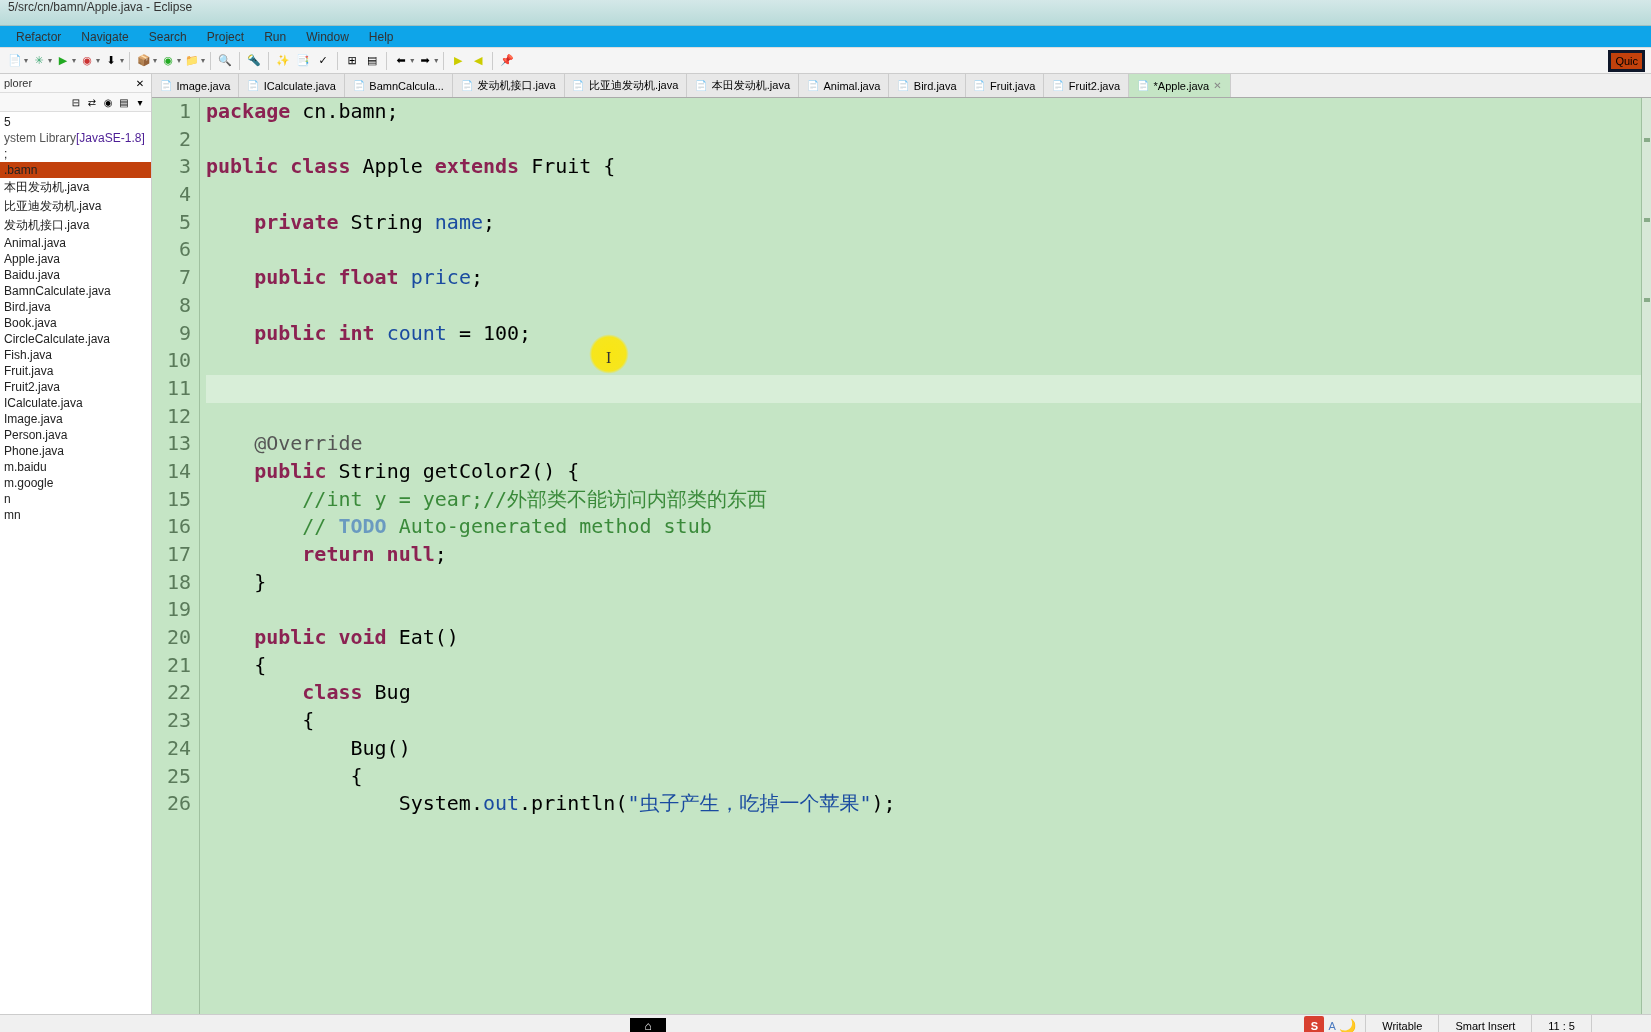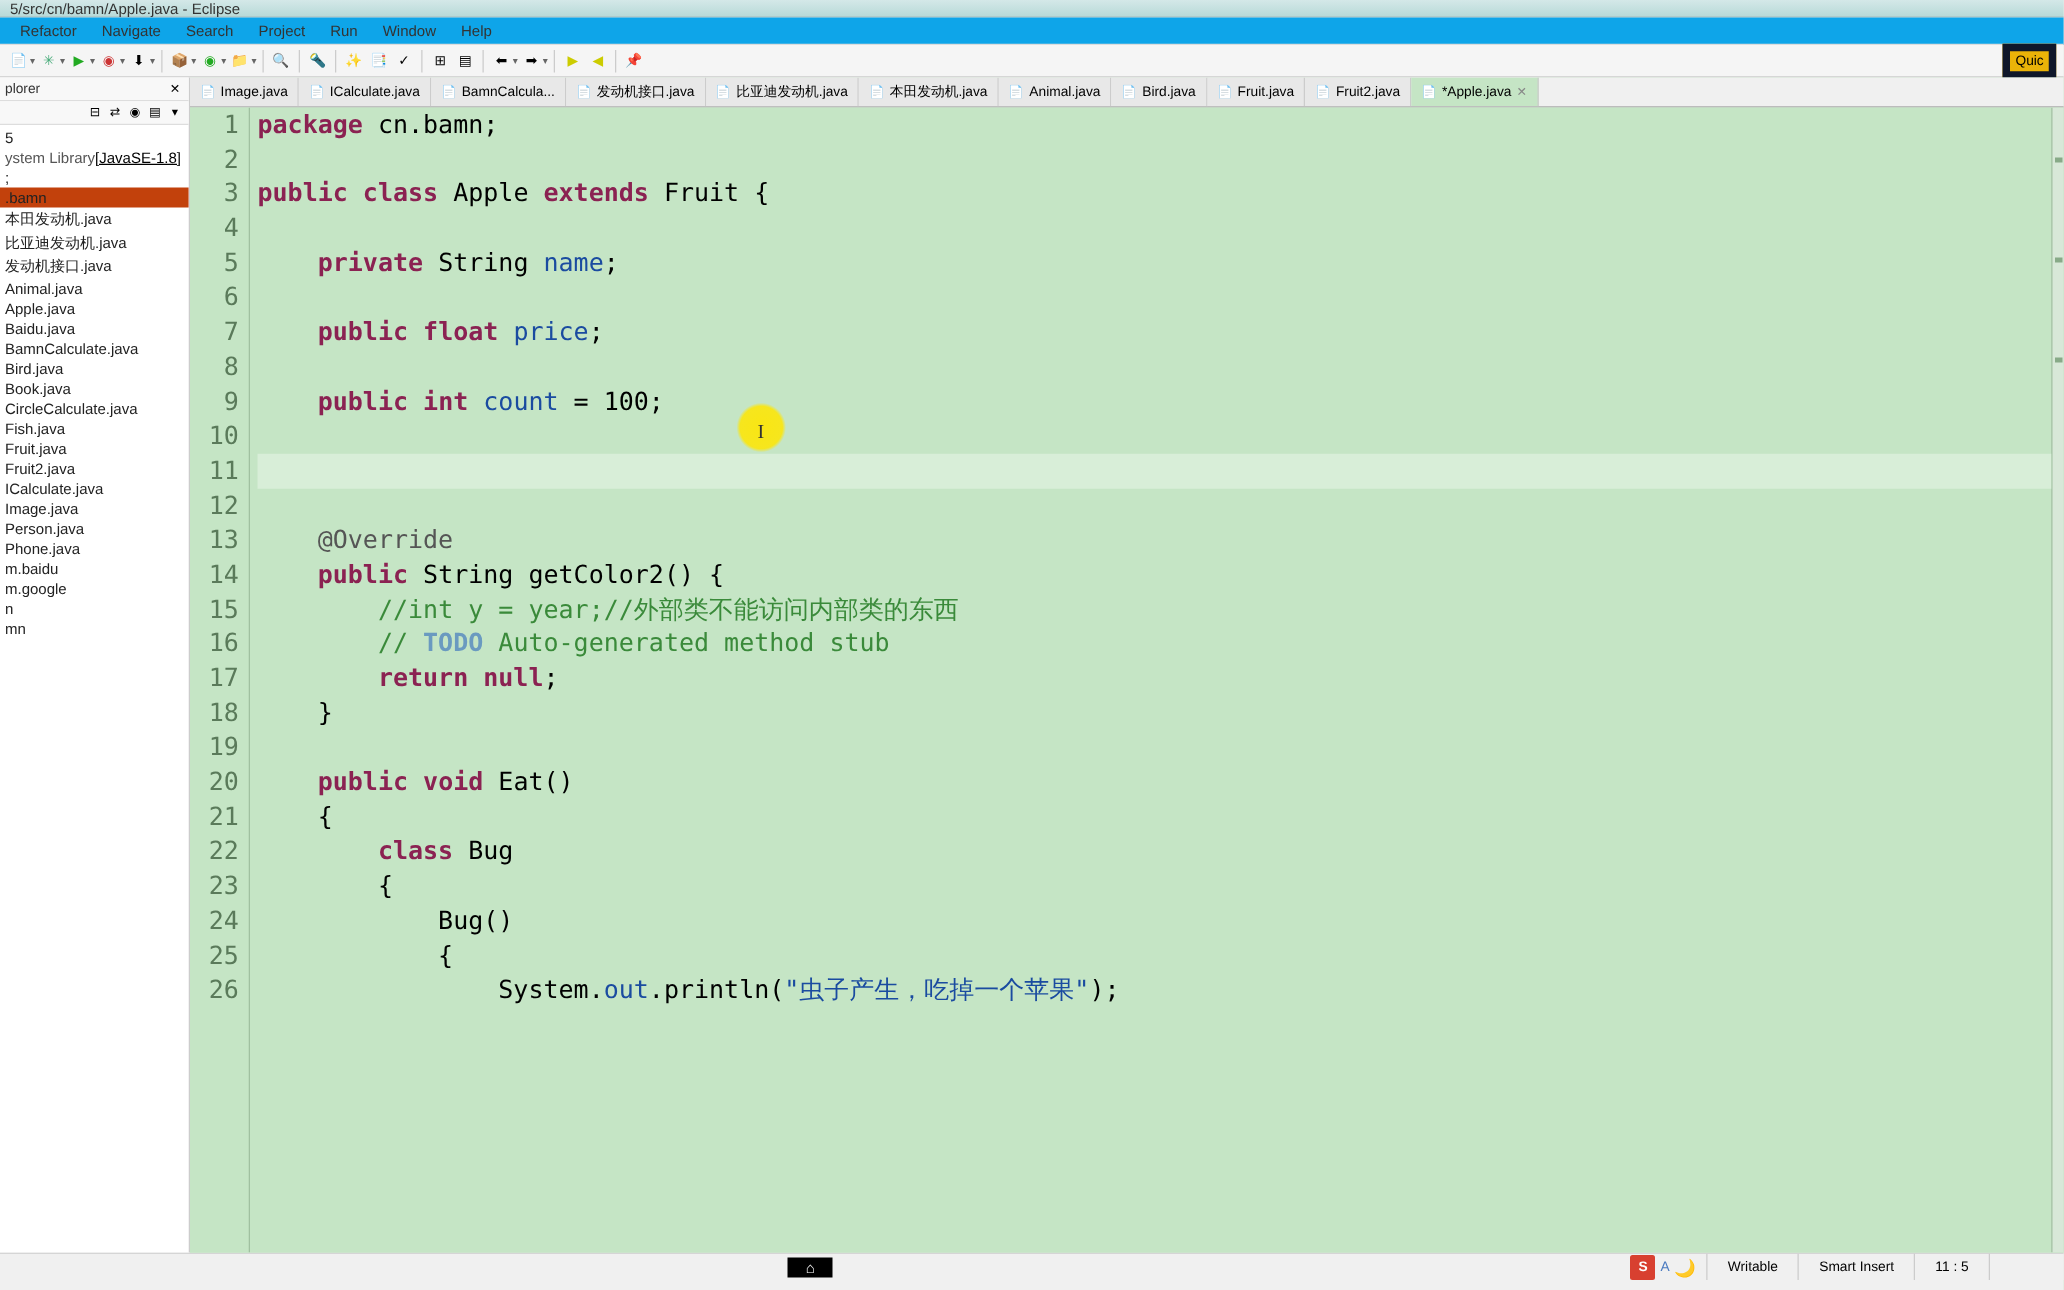--- a/index.html
+++ b/index.html
@@ -1,40 +1,40 @@
 <!DOCTYPE html>
 <html><head>
   <meta charset="utf-8">
   <style>
     * { margin: 0; padding: 0; box-sizing: border-box; }
     body { font-family: "Segoe UI", Tahoma, sans-serif; font-size: 12px; background: #f0f0f0; height: 1032px; width: 1651px; overflow: hidden; }
     
-    .titlebar { background: linear-gradient(#d4e8e8, #b8dad8); height: 14px; display: flex; padding: 0 8px; border-bottom: 1px solid #a0c0c0; }
+    .titlebar { background: linear-gradient(#d4e8e8, #b8dad8); height: 26px; display: flex; padding: 0 8px; border-bottom: 1px solid #a0c0c0; }
     .title-text { font-size: 12px; color: #333; }
     
     .menubar { background: #0ea5e9; height: 22px; display: flex; align-items: center; padding: 0 6px; border-bottom: 1px solid #ddd; }
     .menu-item { padding: 2px 10px; cursor: pointer; color: #333; }
     
     .toolbar { background: #f5f5f5; height: 26px; display: flex; align-items: center; padding: 0 6px; border-bottom: 1px solid #ccc; gap: 2px; }
     .tb-btn { width: 18px; height: 18px; display: flex; align-items: center; justify-content: center; cursor: pointer; font-size: 11px; }
     .tb-sep { width: 1px; height: 18px; background: #ccc; margin: 0 3px; }
     .tb-arrow { font-size: 8px; color: #666; margin-left: -2px; }
-    .quick { margin-left: auto; border: 6px solid #0f172a; padding: 2px 4px; background: #eab308; font-size: 11px; }
+    .quick { margin-left: auto; border: 3px solid #0f172a; padding: 2px 4px; background: #c2410c; font-size: 11px; }
     
     .main { display: flex; height: calc(100% - 70px - 22px); }
     
     .sidebar { width: 152px; background: white; border-right: 1px solid #ccc; overflow: hidden; }
     .panel-header { display: flex; align-items: center; padding: 2px 4px; background: #f8f8f8; border-bottom: 1px solid #ddd; }
     .panel-title { flex: 1; font-size: 11px; color: #333; }
     .mini-icon { width: 14px; height: 14px; font-size: 10px; display: flex; align-items: center; justify-content: center; cursor: pointer; }
     .tree { padding: 2px 0; font-size: 12px; }
     .tree-item { padding: 1px 4px; cursor: pointer; display: flex; align-items: center; color: #222; }
     .tree-item.selected { background: #c2410c; }
     .tree-lib { color: #555; }
-    .tree-version { color: #000000; text-decoration: underline; }
+    .tree-version { color: #4c1d95; }
     
     .editor-area { flex: 1; display: flex; flex-direction: column; background: #c5e5c5; }
     .tabs { display: flex; background: #f0f0f0; height: 24px; border-bottom: 1px solid #aaa; overflow: hidden; }
     .tab { display: flex; align-items: center; padding: 2px 8px; border-right: 1px solid #ccc; background: #e8e8e8; font-size: 11px; cursor: pointer; gap: 4px; white-space: nowrap; }
     .tab.active { background: #c5e5c5; border-bottom: none; }
     .tab-icon { font-size: 10px; color: #4a7ac0; }
     .tab-close { font-size: 10px; color: #888; cursor: pointer; }
     
     .code { flex: 1; display: flex; background: #c5e5c5; overflow: hidden; position: relative; }
     .gutter { width: 48px; background: #c5e5c5; text-align: right; padding-right: 8px; border-right: 1px solid #a0c0a0; }

